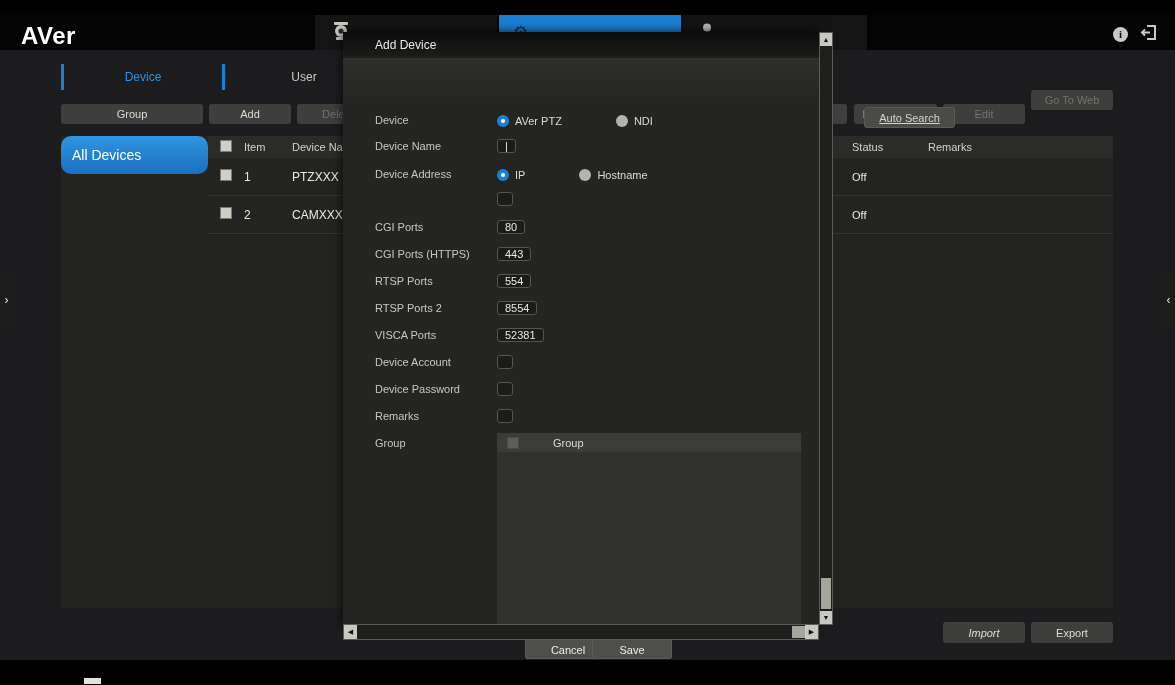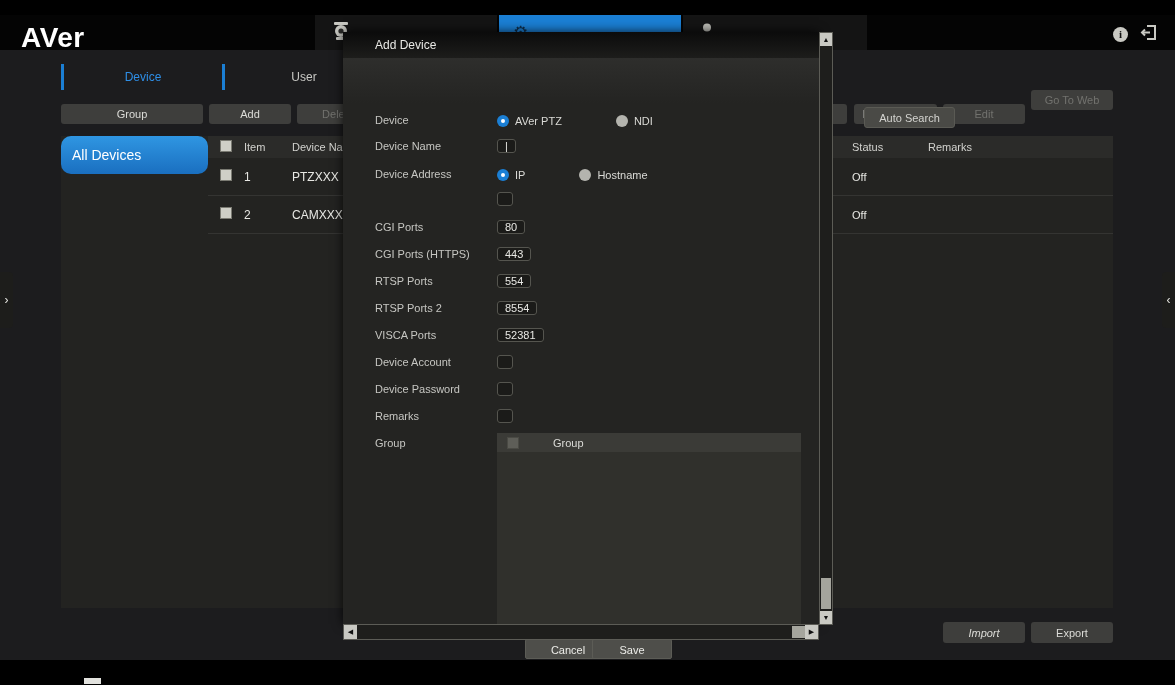--- a/index.html
+++ b/index.html
@@ -2,21 +2,21 @@
 <html><head>
 <meta charset="utf-8">
 <style>
   * { margin:0; padding:0; box-sizing:border-box; }
   html,body { background:#000; }
   body { font-family:"Liberation Sans", sans-serif; }
   #screen { position:relative; width:1175px; height:685px; background:#000; overflow:hidden; }
 
   
   .topbar { position:absolute; left:0; top:15px; width:1175px; height:35px; background:#040404; }
-  .logo { position:absolute; left:21px; top:7px; color:#fff; font-size:28px; font-weight:800; letter-spacing:.5px; }
+  .logo { position:absolute; left:21px; top:7px; color:#fff; font-size:24px; font-weight:800; letter-spacing:.5px; }
   .nav-tab { position:absolute; top:0; height:35px; display:flex; align-items:center; padding-left:14px; background:#141414; }
   .nav-tab.t1 { left:315px; width:182px; }
   .nav-tab.t2 { left:499px; width:182px; background:#1b7fd4; }
   .nav-tab.t3 { left:683px; width:184px; }
   .gear-glyph { font-size:17px; color:#0c2e4c; line-height:1; }
   .top-icons { position:absolute; right:18px; top:9px; display:flex; gap:11px; align-items:center; }
   .info-icon { width:15px; height:15px; border-radius:50%; background:#c9c9c3; color:#111;
                font-size:11px; font-weight:bold; text-align:center; line-height:15px; font-family:"Liberation Serif",serif; }
 
   
@@ -63,21 +63,21 @@
   .fctrl  { position:absolute; left:154px; top:0; width:304px; height:21px; }
   .tinput { width:304px; height:21px; background:#1b1b19; border:1px solid #55554f; border-radius:3px;
             color:#e8e8e4; font-size:11px; line-height:19px; padding:0 7px; }
   .radio-group { display:flex; align-items:center; gap:6px; height:21px; }
   .radio { width:12px; height:12px; border-radius:50%; background:#b4b4ae; display:inline-flex;
            align-items:center; justify-content:center; }
   .radio.sel { background:#1b7fd4; }
   .radio.sel::after { content:""; width:4px; height:4px; border-radius:50%; background:#fff; }
   .rlabel { color:#dadad6; font-size:11px; margin-right:48px; }
   .autosearch { position:absolute; left:367px; top:-3px; width:91px; height:21px; background:#4a4a46;
-                border:1px solid #5a5a54; border-radius:3px; color:#d4d4d0; font-size:11px; }
+                border:1px solid #5a5a54; border-radius:3px; color:#d4d4d0; font-size:11px;text-decoration:underline; }
   .gtable { position:absolute; left:154px; top:0; width:304px; height:193px; background:#30302c; }
   .gthead { height:19px; background:#3b3b37; display:flex; align-items:center; color:#dcdcd8; font-size:11px; }
   .gthead .cb { background:#5e5e58; border-color:#4a4a44; margin-left:10px; }
   .gthead span.glab { margin-left:34px; }
   .mbtn { position:absolute; height:20px; background:#4e4e4a; border:1px solid #5c5c56; border-radius:2px;
           color:#ececе8; color:#ececE8; font-size:11px; padding-top:1px; }
 
   
   .vscroll { position:absolute; left:819px; top:32px; width:14px; height:593px; background:#1e1e1c;
              border:1px solid #5c5c56; z-index:12; }

